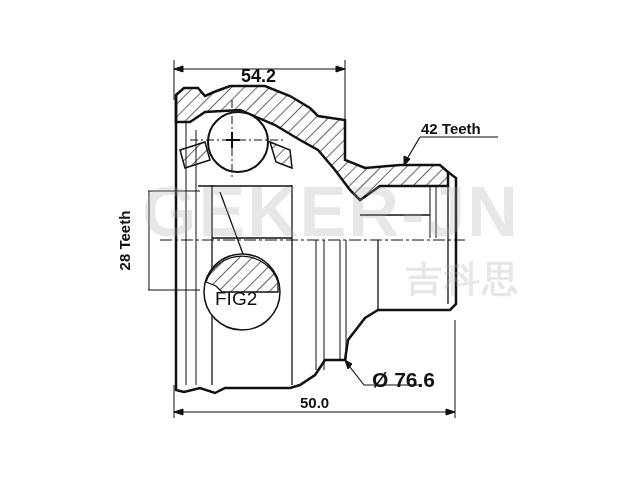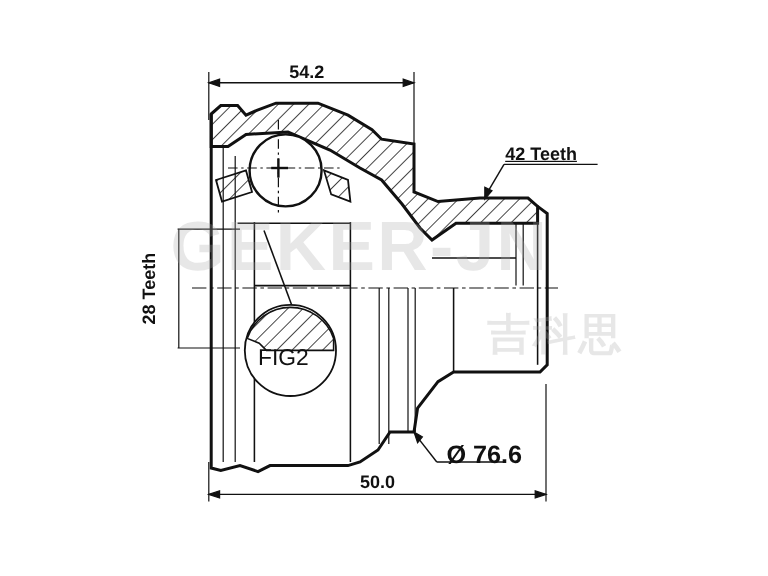--- a/index.html
+++ b/index.html
@@ -87,21 +87,21 @@
     <polygon points="404,166 404,156 410,159"></polygon>
   </g>
 
   <g stroke="#111" fill="#111">
     <line x1="346" y1="362" x2="364" y2="385" stroke-width="1.2"></line>
     <line x1="364" y1="385" x2="420" y2="385" stroke-width="1.2"></line>
     <polygon points="345,360 352,364 348,369"></polygon>
   </g>
 </svg>
 
-<div class="wm" style="left:142px; top:172px; font-size:58px;">GEKER-JN</div>
+<div class="wm" style="left:142px; top:172px; font-size:70px;">GEKER-JN</div>
 <div class="wm" style="left:395px; top:255px; font-size:36px;margin-left:11px;">吉科思</div>
 
-<div class="lbl" style="left:241px; top:52px; font-size:15px;">54.2</div>
-<div class="lbl" style="left:421px; top:120px; font-size:15px;text-decoration:underline;">42 Teeth</div>
+<div class="lbl" style="left:241px; top:66px; font-size:18px;">54.2</div>
+<div class="lbl" style="left:421px; top:120px; font-size:15px;">42 Teeth</div>
 <div class="lbl" style="left:95px; top:232px; font-size:15px; transform:rotate(-90deg); transform-origin:center;">28 Teeth</div>
 <div class="lbl" style="left:215px; top:288px; font-size:19px; font-weight:normal;">FIG2</div>
 <div class="lbl" style="left:372px; top:368px; font-size:21px;">Ø 76.6</div>
 <div class="lbl" style="left:300px; top:394px; font-size:15px;">50.0</div>
 
 </body></html>

